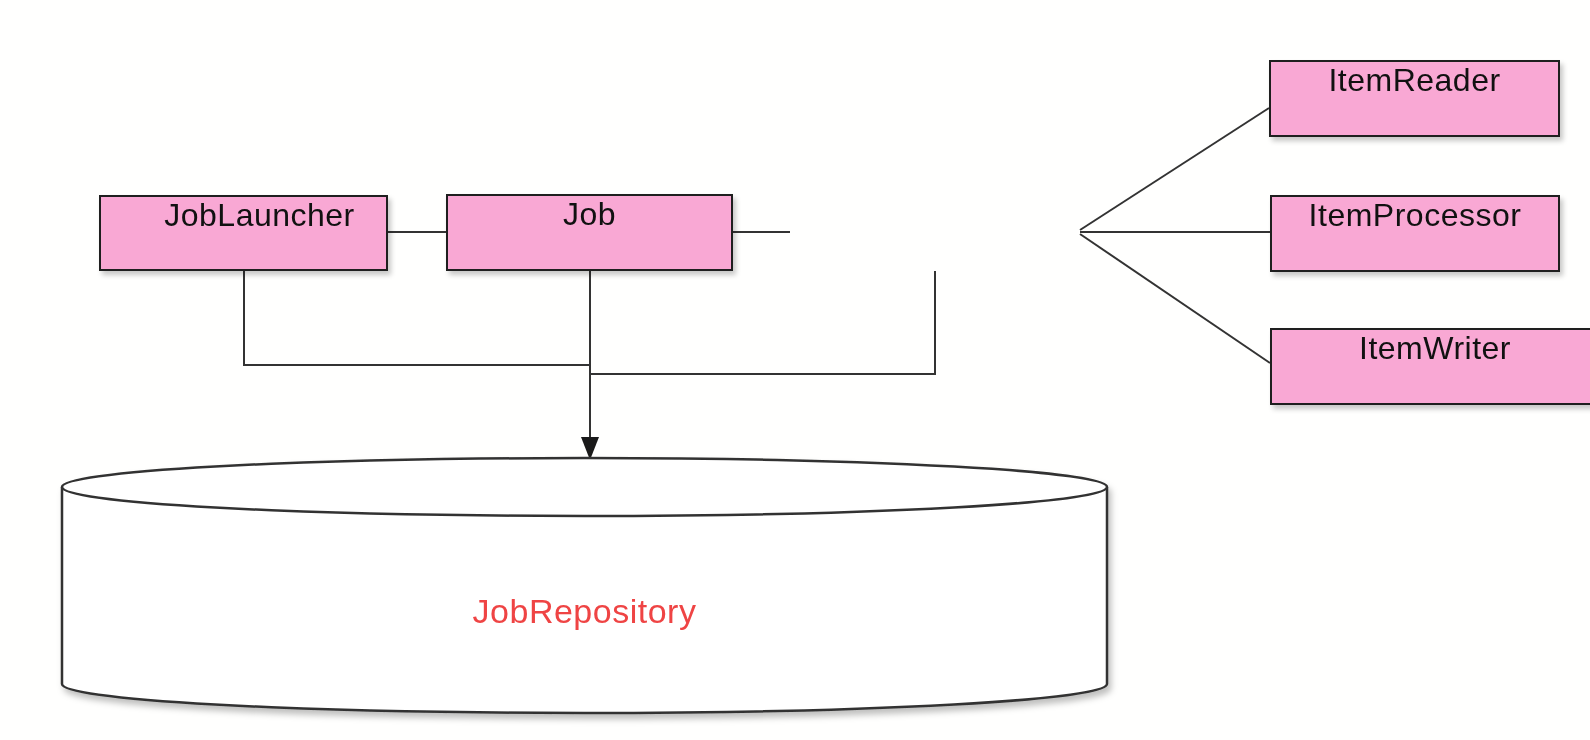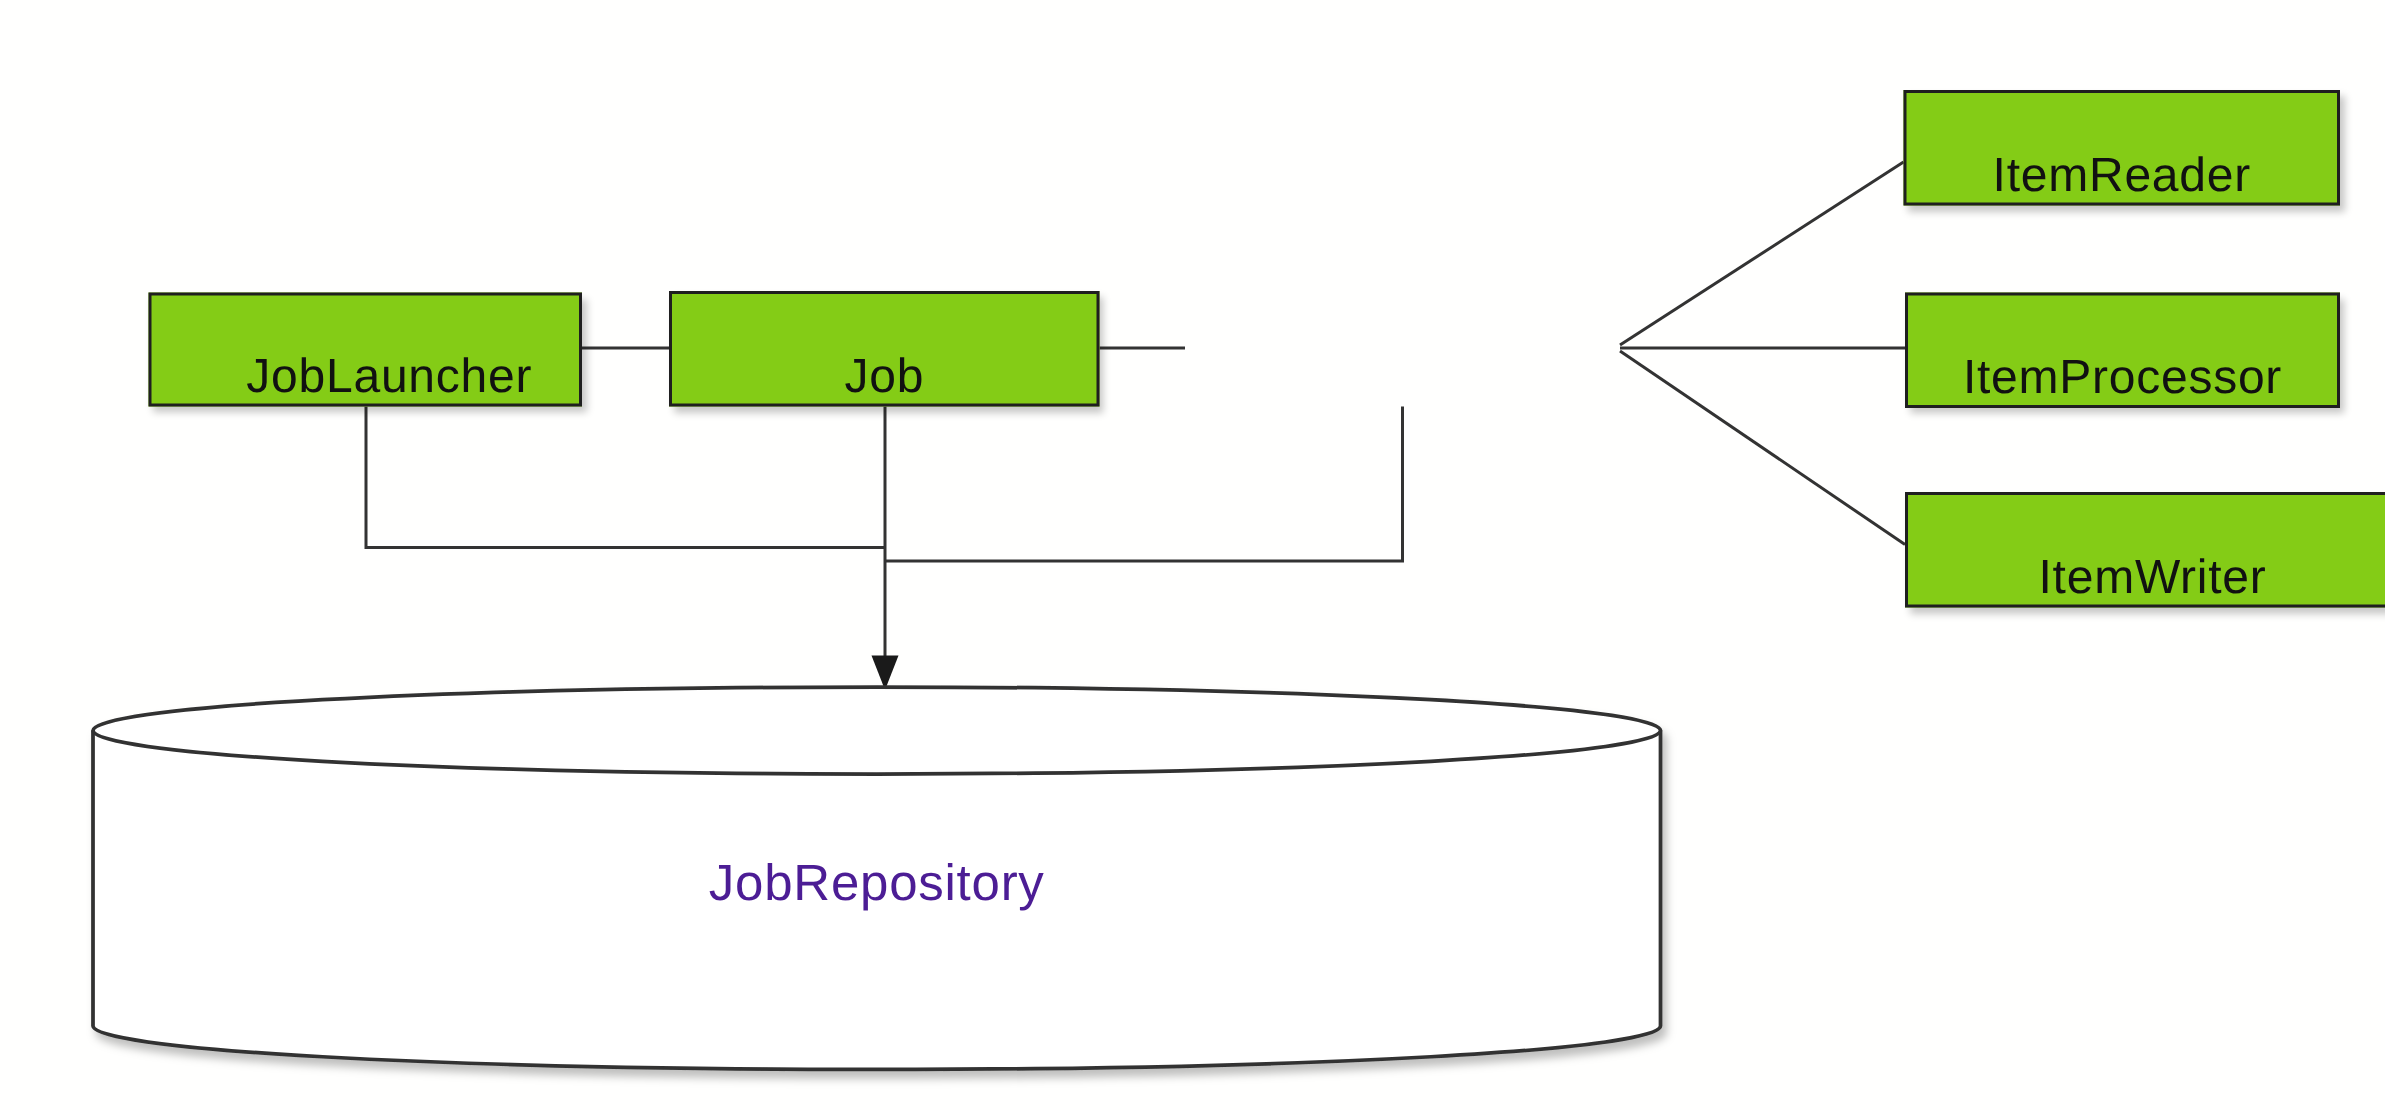--- a/index.html
+++ b/index.html
@@ -18,48 +18,48 @@
   svg.wires {
     position: absolute;
     left: 0;
     top: 0;
     width: 1590px;
     height: 740px;
   }
   .node-box {
     position: absolute;
     box-sizing: border-box;
-    background: #84cc16;
+    background: #f9a8d4;
     border: 2px solid #1f1f1f;
     box-shadow: 3px 4px 5px rgba(0,0,0,0.22);
     display: flex;
-    align-items: flex-end;
+    align-items: flex-start;
     justify-content: center;
     font-size: 32px;
     color: #111111;
     letter-spacing: 0.5px;
     white-space: nowrap;
   }
   .box-joblauncher   { left:  99px; top: 195px; width: 289px; height: 76px; padding-left: 32px; }
   .box-job           { left: 446px; top: 194px; width: 287px; height: 77px; }
   .box-step          { left: 790px; top: 193px; width: 290px; height: 78px; }
   .box-itemreader    { left: 1269px; top:  60px; width: 291px; height: 77px; }
   .box-itemprocessor { left: 1270px; top: 195px; width: 290px; height: 77px; }
   .box-itemwriter    { left: 1270px; top: 328px; width: 330px; height: 77px; }
   .cylinder-label {
     position: absolute;
     left: 62px;
-    top: 566px;
+    top: 588px;
     width: 1045px;
     height: 46px;
     display: flex;
     align-items: center;
     justify-content: center;
     font-size: 34px;
-    color: #4c1d95;
+    color: #ef4444;
     letter-spacing: 0.5px;
   }
 </style>
 </head>
 <body>
 
 <div class="canvas">
 
   <svg class="wires" viewBox="0 0 1590 740" xmlns="http://www.w3.org/2000/svg">
     <defs>

